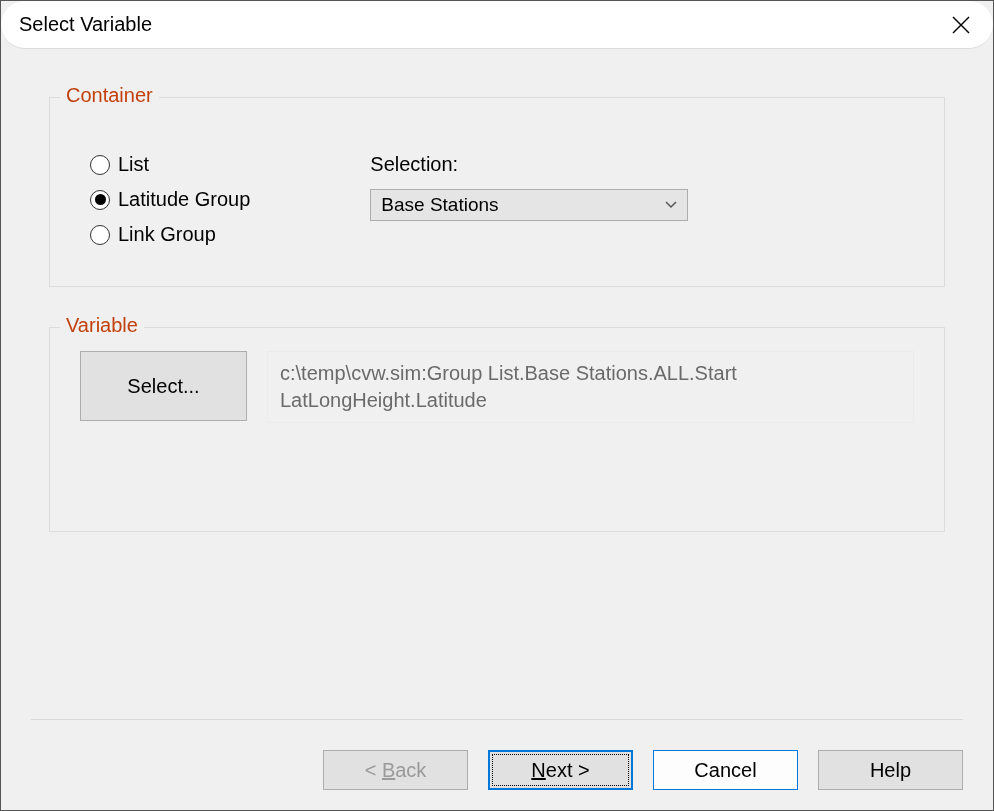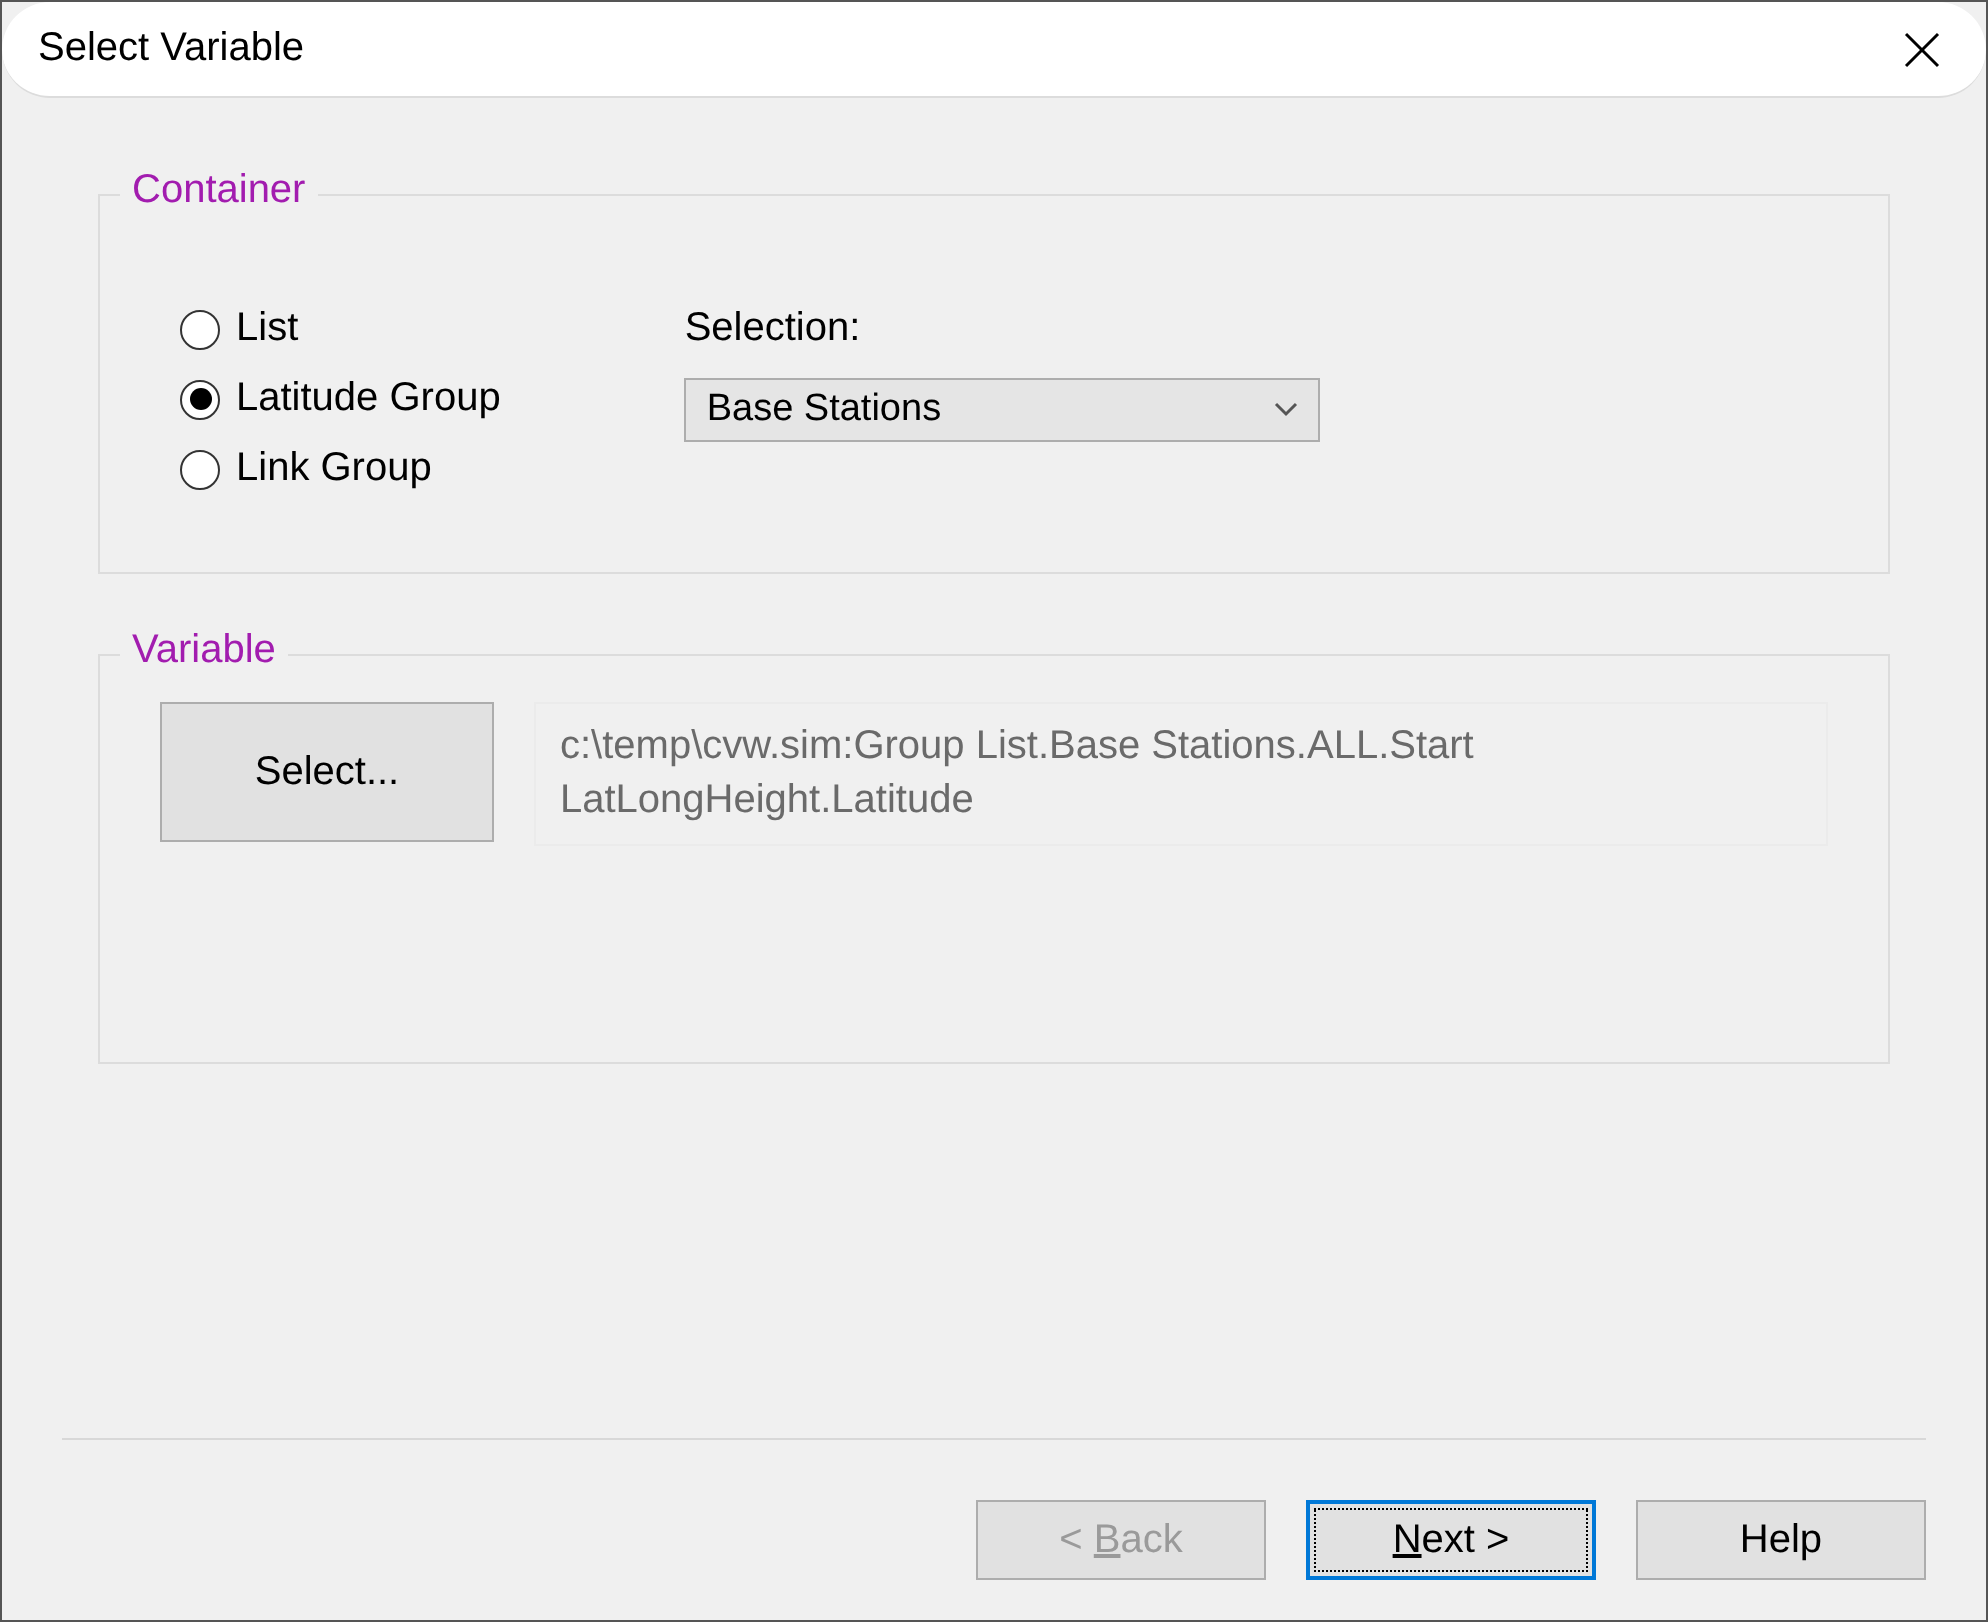--- a/index.html
+++ b/index.html
@@ -60,25 +60,25 @@
       margin-bottom: 40px;
       padding: 55px 40px 40px 40px;
     }
     .groupbox-legend {
       position: absolute;
       top: -14px;
       left: 10px;
       background: #f0f0f0;
       padding: 0 6px;
       font-size: 20px;
-      color: #a21caf;
+      color: #c2410c;
     }
     .container-content {
       display: flex;
-      gap: 92px;
+      gap: 120px;
     }
     .radio-group {
       display: flex;
       flex-direction: column;
       gap: 12px;
     }
     .radio-item {
       display: flex;
       align-items: center;
       gap: 8px;
@@ -272,19 +272,22 @@
 
   <div class="footer">
     <div class="footer-sep"></div>
     <div class="button-row">
       <div class="btn disabled">
         <span><span>&lt; </span><span class="mnemonic">B</span><span>ack</span></span>
       </div>
       <div class="btn primary">
         <span><span class="mnemonic">N</span><span>ext &gt;</span></span>
       </div>
+      <div class="btn light">
+        <span>Cancel</span>
+      </div>
       <div class="btn">
         <span>Help</span>
       </div>
     </div>
   </div>
 
 </div>
 
 </body></html>

